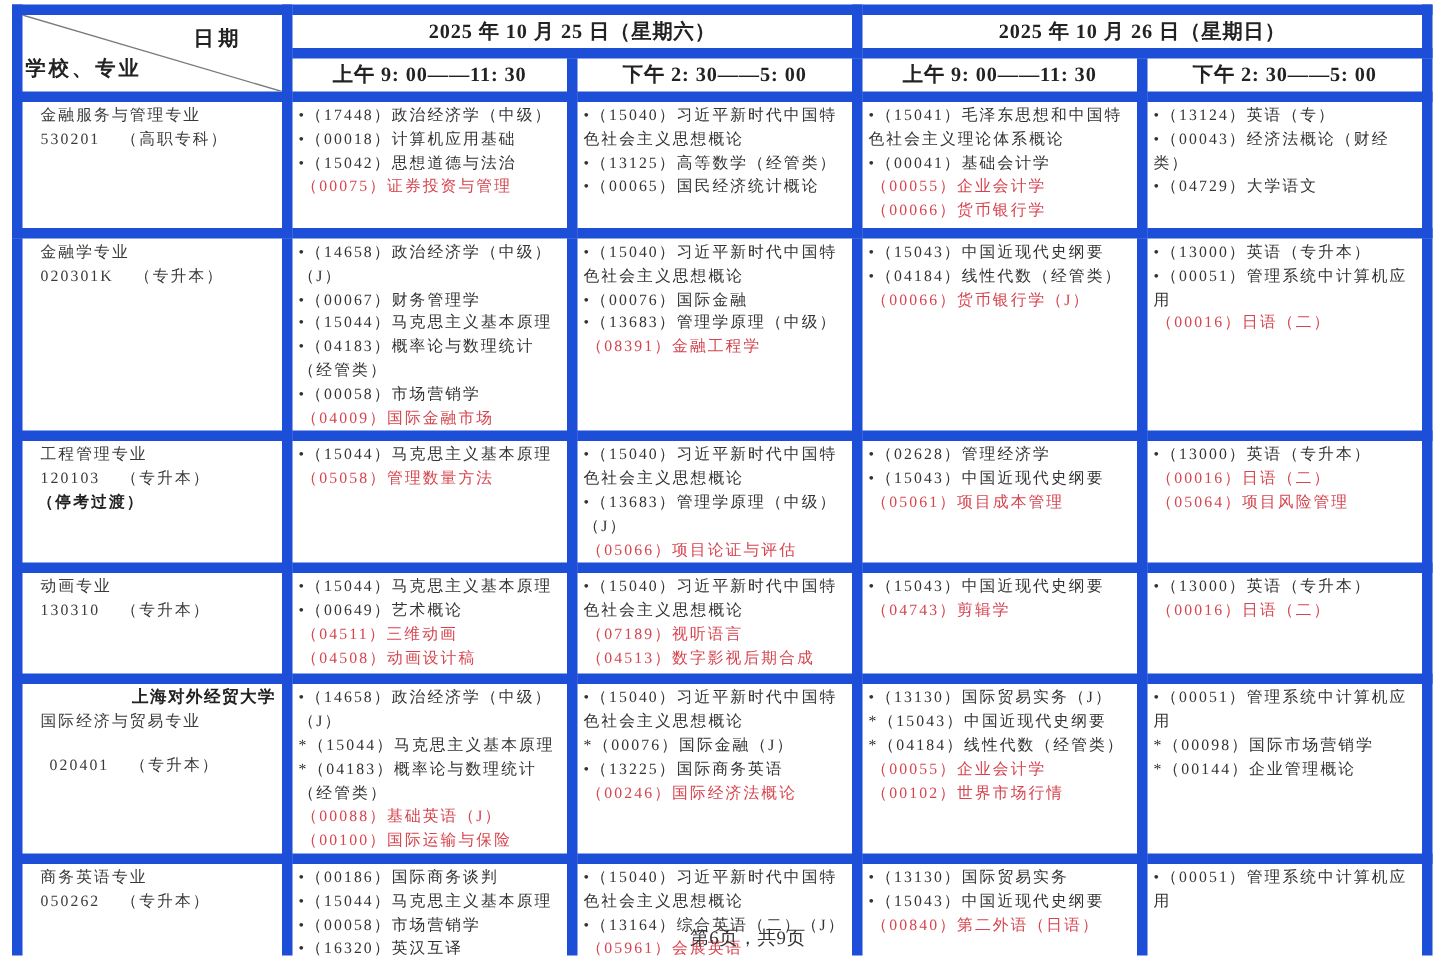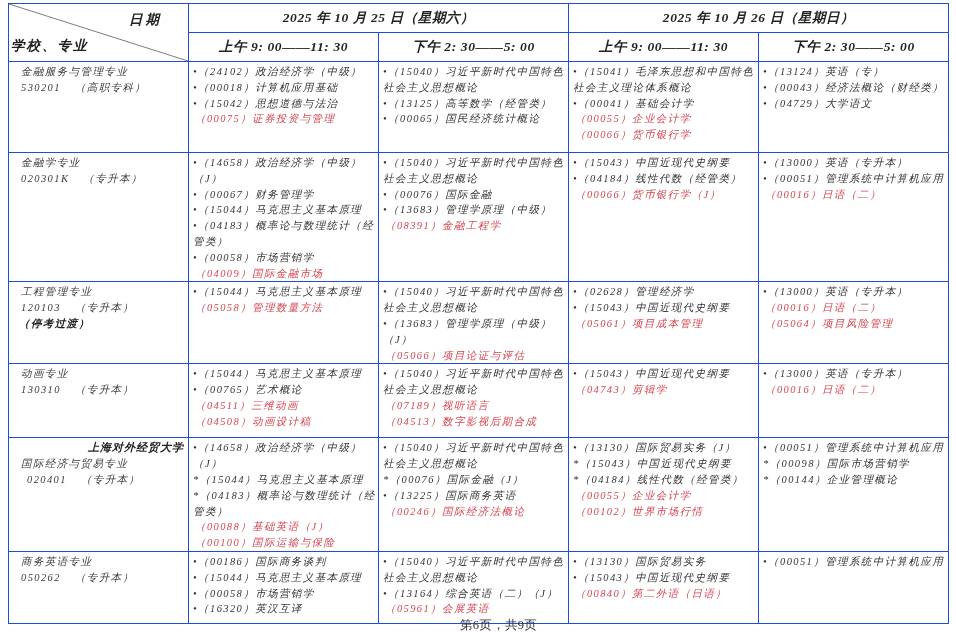--- a/index.html
+++ b/index.html
@@ -12,23 +12,22 @@
     table.schedule {
       position: absolute;
       left: 8px;
       top: 3px;
       width: 940px;
       border-collapse: collapse;
       table-layout: fixed;
       border: 1.5px solid #8c8c8c;
     }
     .schedule th, .schedule td {
-      border: 1px solid #1d4ed8;
+      border: 7px solid #1d4ed8;
       vertical-align: top;
-      font-style: italic;
     }
     col.c0 { width: 180px; }
     col.c1, col.c2, col.c3, col.c4 { width: 190px; }
 
     
     .schedule thead tr.date-row { height: 29px; }
     .schedule thead tr.time-row { height: 29px; }
     .schedule thead th {
       font-size: 13.5px;
       font-weight: bold;
@@ -59,21 +58,21 @@
     td.major-cell {
       padding: 2px 4px 0 12px;
       font-size: 10.5px;
       line-height: 15.8px;
       letter-spacing: 1.4px;
       color: #3a3a3a;
     }
     td.major-cell .school { font-weight: bold; margin-left: -6px; color: #222; font-size: 11px; letter-spacing: 1px; text-align: right; }
     td.major-cell .code-line .level { margin-left: 14px; }
     td.major-cell .note { font-weight: bold; margin-left: -2px; color: #222; }
-    td.major-cell.has-school .code-line { margin-left: 6px; }
+    td.major-cell.has-school .code-line { margin-left: 6px; margin-top: 13px; }
 
     td.slot {
       padding: 2px 2px 0 4px;
       font-size: 10.5px;
       line-height: 15.8px;
       letter-spacing: 1.4px;
       word-break: break-all;
     }
     .item.normal { color: #333333; }
     .item.red { color: #d6454f; padding-left: 2px; }
@@ -117,21 +116,21 @@
       <th>下午 2: 30——5: 00</th>
     </tr>
   </thead>
   <tbody id="schedule-body">
       <tr>
         <td class="major-cell">
           <div class="major">金融服务与管理专业</div>
           <div class="code-line"><span class="code">530201</span><span class="level">（高职专科）</span></div>
         </td>
         <td class="slot">
-          <div class="item normal">•（24102）政治经济学（中级）</div>
+          <div class="item normal">•（17448）政治经济学（中级）</div>
           <div class="item normal">•（00018）计算机应用基础</div>
           <div class="item normal">•（15042）思想道德与法治</div>
           <div class="item red">（00075）证券投资与管理</div>
         </td>
         <td class="slot">
           <div class="item normal">•（15040）习近平新时代中国特色社会主义思想概论</div>
           <div class="item normal">•（13125）高等数学（经管类）</div>
           <div class="item normal">•（00065）国民经济统计概论</div>
         </td>
         <td class="slot">
@@ -202,21 +201,21 @@
           <div class="item red">（05064）项目风险管理</div>
         </td>
       </tr>
       <tr>
         <td class="major-cell">
           <div class="major">动画专业</div>
           <div class="code-line"><span class="code">130310</span><span class="level">（专升本）</span></div>
         </td>
         <td class="slot">
           <div class="item normal">•（15044）马克思主义基本原理</div>
-          <div class="item normal">•（00765）艺术概论</div>
+          <div class="item normal">•（00649）艺术概论</div>
           <div class="item red">（04511）三维动画</div>
           <div class="item red">（04508）动画设计稿</div>
         </td>
         <td class="slot">
           <div class="item normal">•（15040）习近平新时代中国特色社会主义思想概论</div>
           <div class="item red">（07189）视听语言</div>
           <div class="item red">（04513）数字影视后期合成</div>
         </td>
         <td class="slot">
           <div class="item normal">•（15043）中国近现代史纲要</div>

